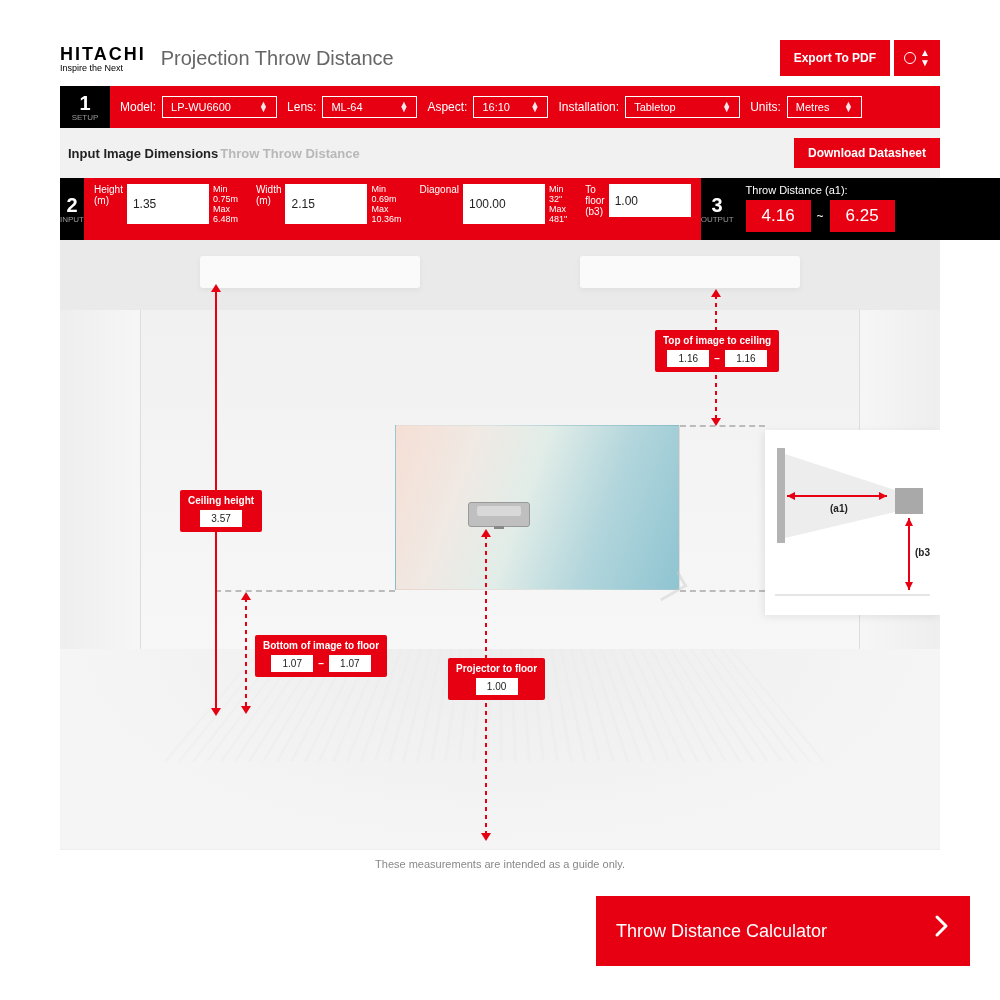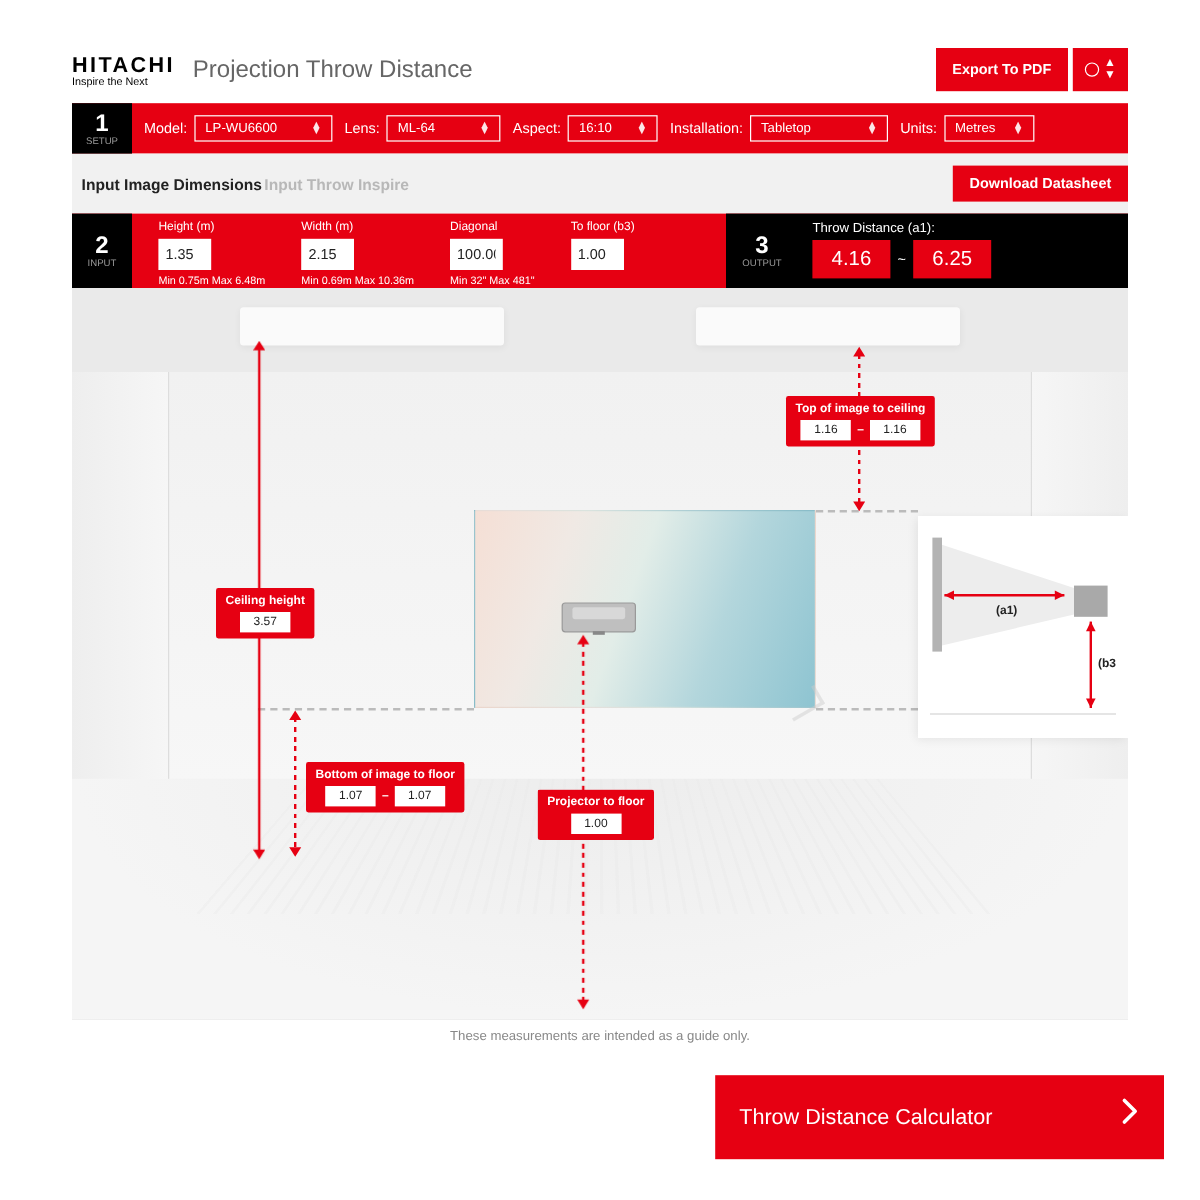--- a/index.html
+++ b/index.html
@@ -34,23 +34,23 @@
 
   
   .tab-bar { display: flex; align-items: center; justify-content: space-between; padding: 10px 0; background: #f1f1f1; }
   .tabs { display: flex; gap: 2px; padding-left: 8px; }
   .tab { font-size: 13px; font-weight: bold; color: #b8b8b8; cursor: pointer; }
   .tab.active { color: #222; }
 
   
   .io-bar { display: flex; background: #e60012; color: #fff; align-items: stretch; height: 62px; }
   .io-fields { display: flex; align-items: flex-start; flex: 1; padding: 6px 10px 0 10px; gap: 18px; }
-  .io-field { display: flex; flex-direction: column; gap: 4px; margin-left: 12px; }
+  .io-field { display: flex; flex-direction: row; gap: 4px; }
   .io-field .lbl { font-size: 10px; }
-  .io-field input { width: 44px; padding: 6px 6px; border: none; font-size: 12px; color: #222; }
+  .io-field input { width: 82px; padding: 6px 6px; border: none; font-size: 12px; color: #222; }
   .io-field .hint { font-size: 9px; }
   .output-box { background: #000; width: 60px; display: flex; flex-direction: column; align-items: center; justify-content: center; }
   .output-right { background: #000; flex: 0 0 275px; padding: 6px 12px 0 12px; }
   .output-right .lbl { font-size: 11px; color: #fff; }
   .output-row { display: flex; align-items: center; gap: 6px; margin-top: 4px; }
   .out-val { background: #e60012; color: #fff; font-size: 17px; padding: 6px 12px; min-width: 65px; text-align: center; }
   .tilde { color: #fff; }
 
   
   .viz-wrap { position: relative; }
@@ -175,21 +175,21 @@
               <span>▼</span>
             </span>
         </div>
       </div>
     </div>
   </div>
 
   <div class="tab-bar">
     <div class="tabs">
       <div class="tab active">Input Image Dimensions</div>
-      <div class="tab">Input Throw Inspire</div>
+      <div class="tab">Throw Throw Distance</div>
     </div>
     <button class="btn-red">Download Datasheet</button>
   </div>
 
   <div class="io-bar">
     <div class="step-box">
       <div class="step-num">2</div>
       <div class="step-label">INPUT</div>
     </div>
     <div class="io-fields">

